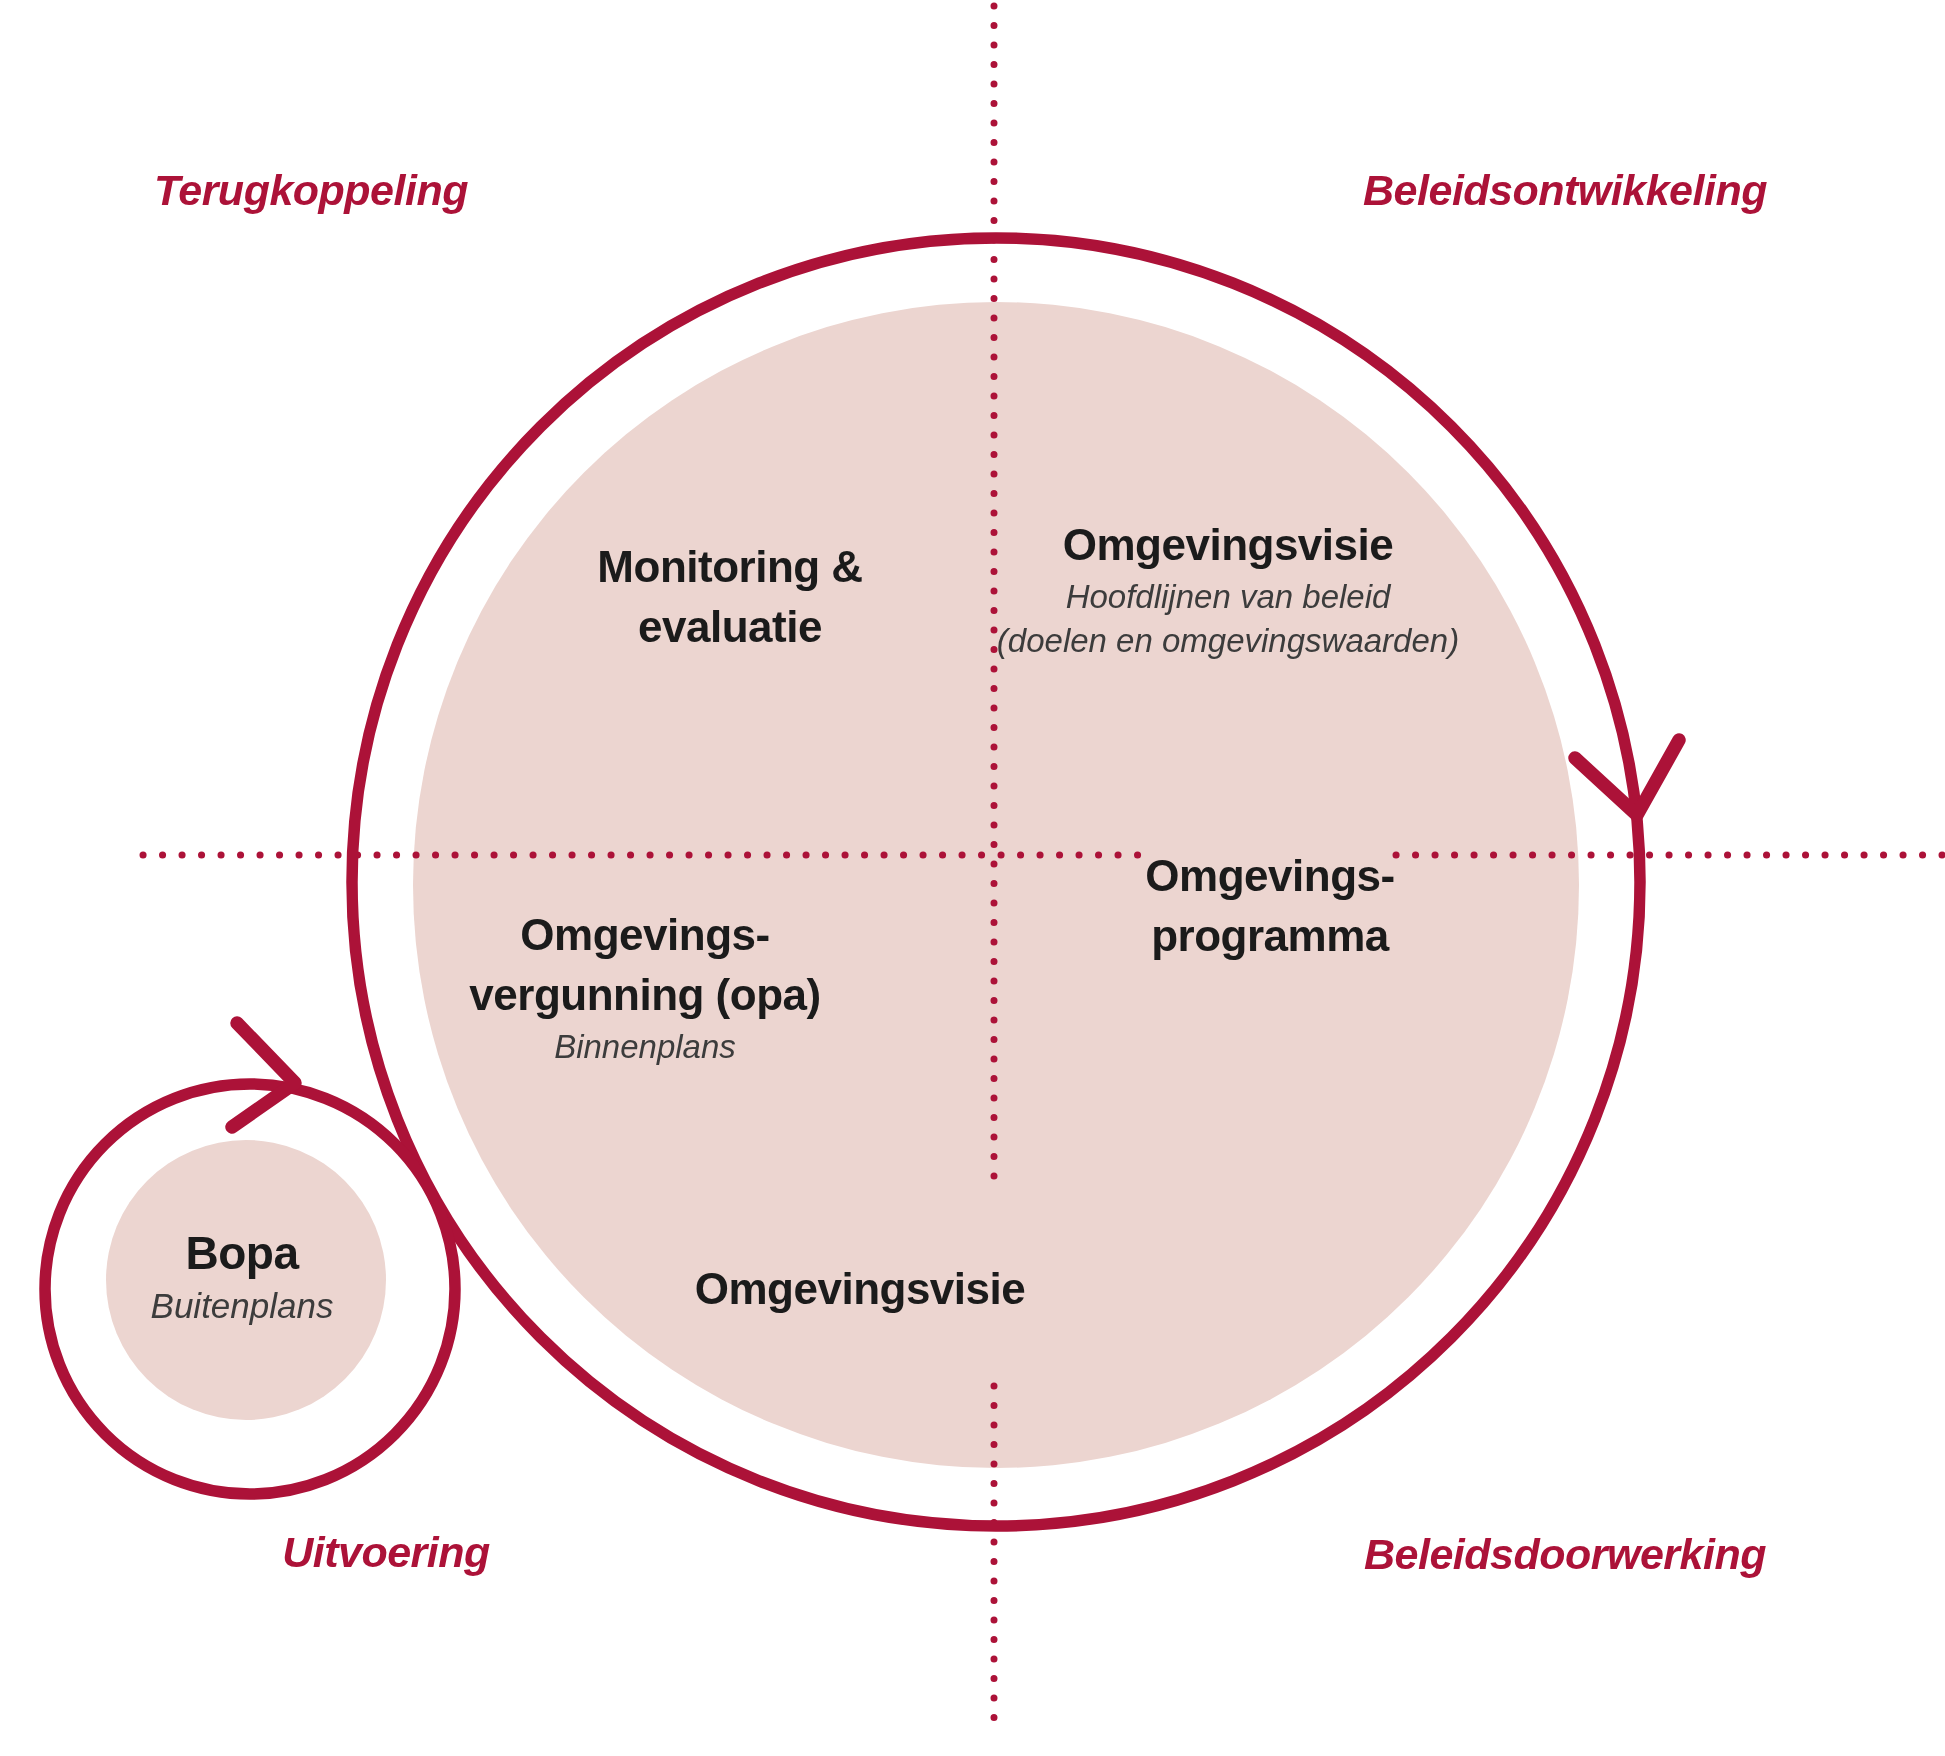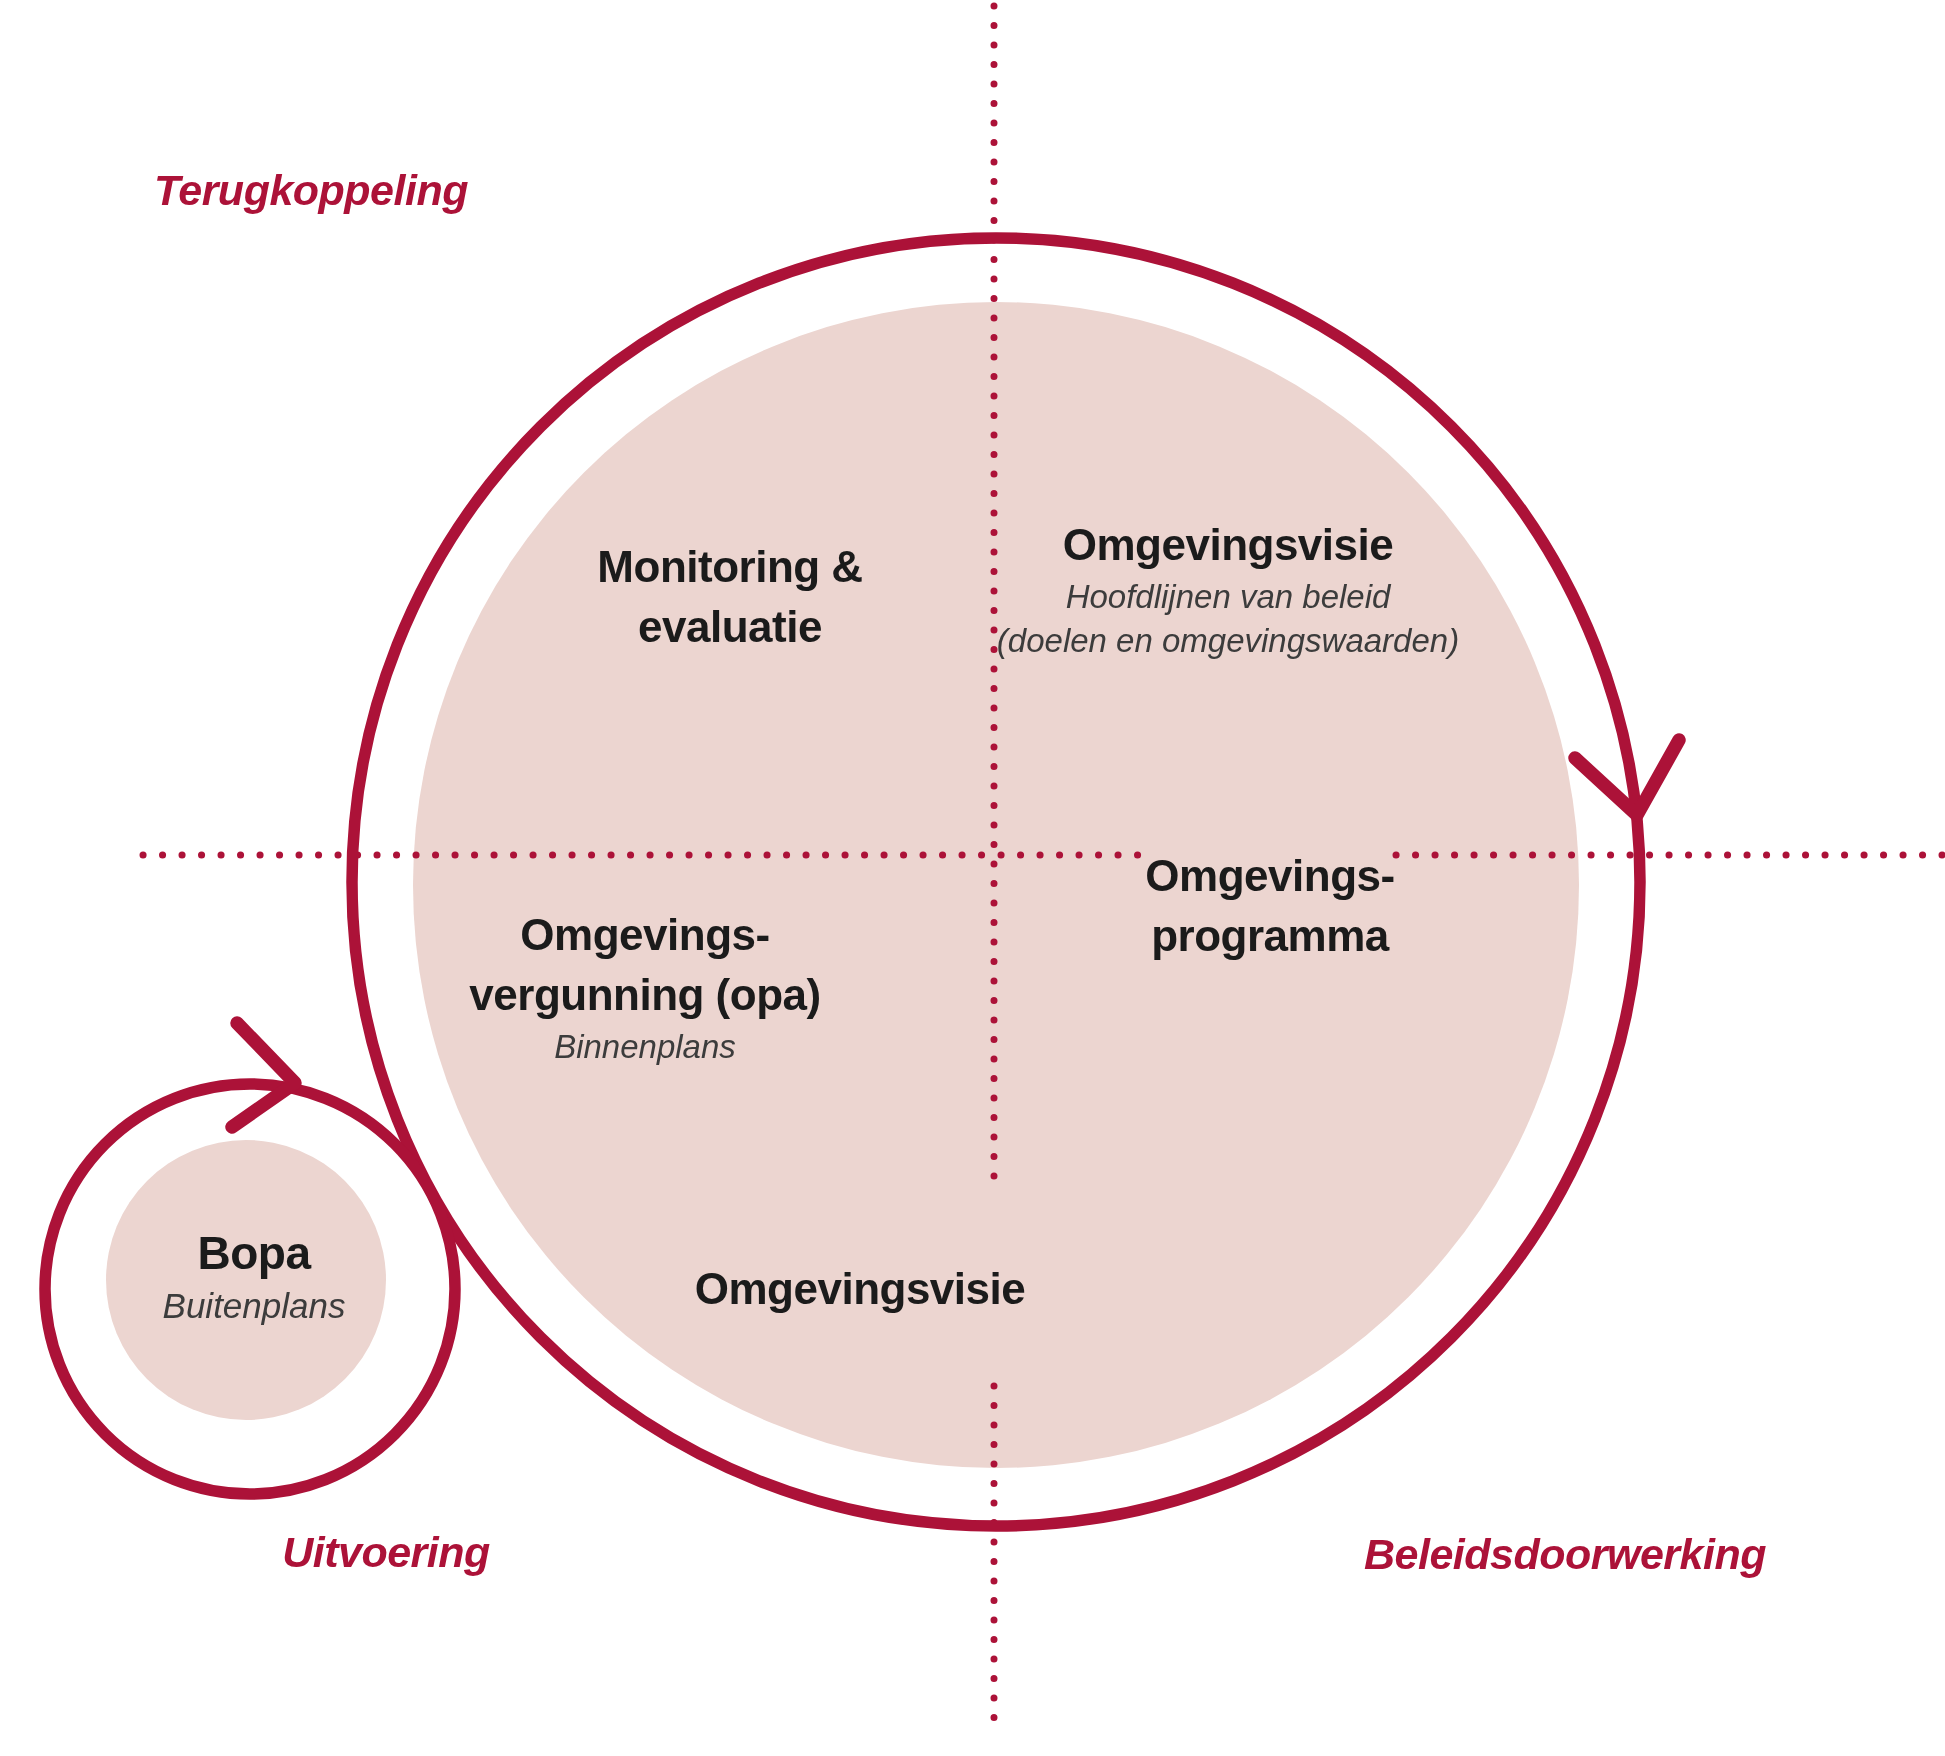--- a/index.html
+++ b/index.html
@@ -59,20 +59,21 @@
     <path d="M1396 855 H1942" fill="none" stroke="var(--red)" stroke-width="7" stroke-linecap="round" stroke-dasharray="0.1 19.4"></path>
 
     <circle cx="996" cy="882" r="644" fill="none" stroke="var(--red)" stroke-width="11.5"></circle>
     <circle cx="250" cy="1289" r="205" fill="none" stroke="var(--red)" stroke-width="11.5"></circle>
 
     <polyline points="1575,758 1637,815 1679,740" fill="none" stroke="var(--red)" stroke-width="13.5" stroke-linecap="round" stroke-linejoin="round"></polyline>
     <polyline points="237,1023 295,1083 232,1127" fill="none" stroke="var(--red)" stroke-width="13.5" stroke-linecap="round" stroke-linejoin="round"></polyline>
   </svg>
 
   <div class="quad-label" style="left:311px;top:190px;">Terugkoppeling</div>
+  <div class="quad-label" style="left:1565px;top:190px;">Beleidsontwikkeling</div>
   <div class="quad-label" style="left:386px;top:1552px;">Uitvoering</div>
   <div class="quad-label" style="left:1565px;top:1554px;">Beleidsdoorwerking</div>
 
   <div class="block" style="left:1228px;top:589px;">
     <div class="title">Omgevingsvisie</div>
     <div class="subtitle">Hoofdlijnen van beleid
 (doelen en omgevingswaarden)</div>
   </div>
 
   <div class="block" style="left:730px;top:597px;">
@@ -88,18 +89,18 @@
   <div class="block" style="left:645px;top:987px;">
     <div class="title">Omgevings-
 vergunning (opa)</div>
     <div class="subtitle">Binnenplans</div>
   </div>
 
   <div class="block" style="left:860px;top:1289px;">
     <div class="title">Omgevingsvisie</div>
   </div>
 
-  <div class="block bopa" style="left:254px;top:1276px;">
+  <div class="block bopa" style="left:242px;top:1276px;">
     <div class="title">Bopa</div>
     <div class="subtitle">Buitenplans</div>
   </div>
 
 </div>
 
 </body></html>

